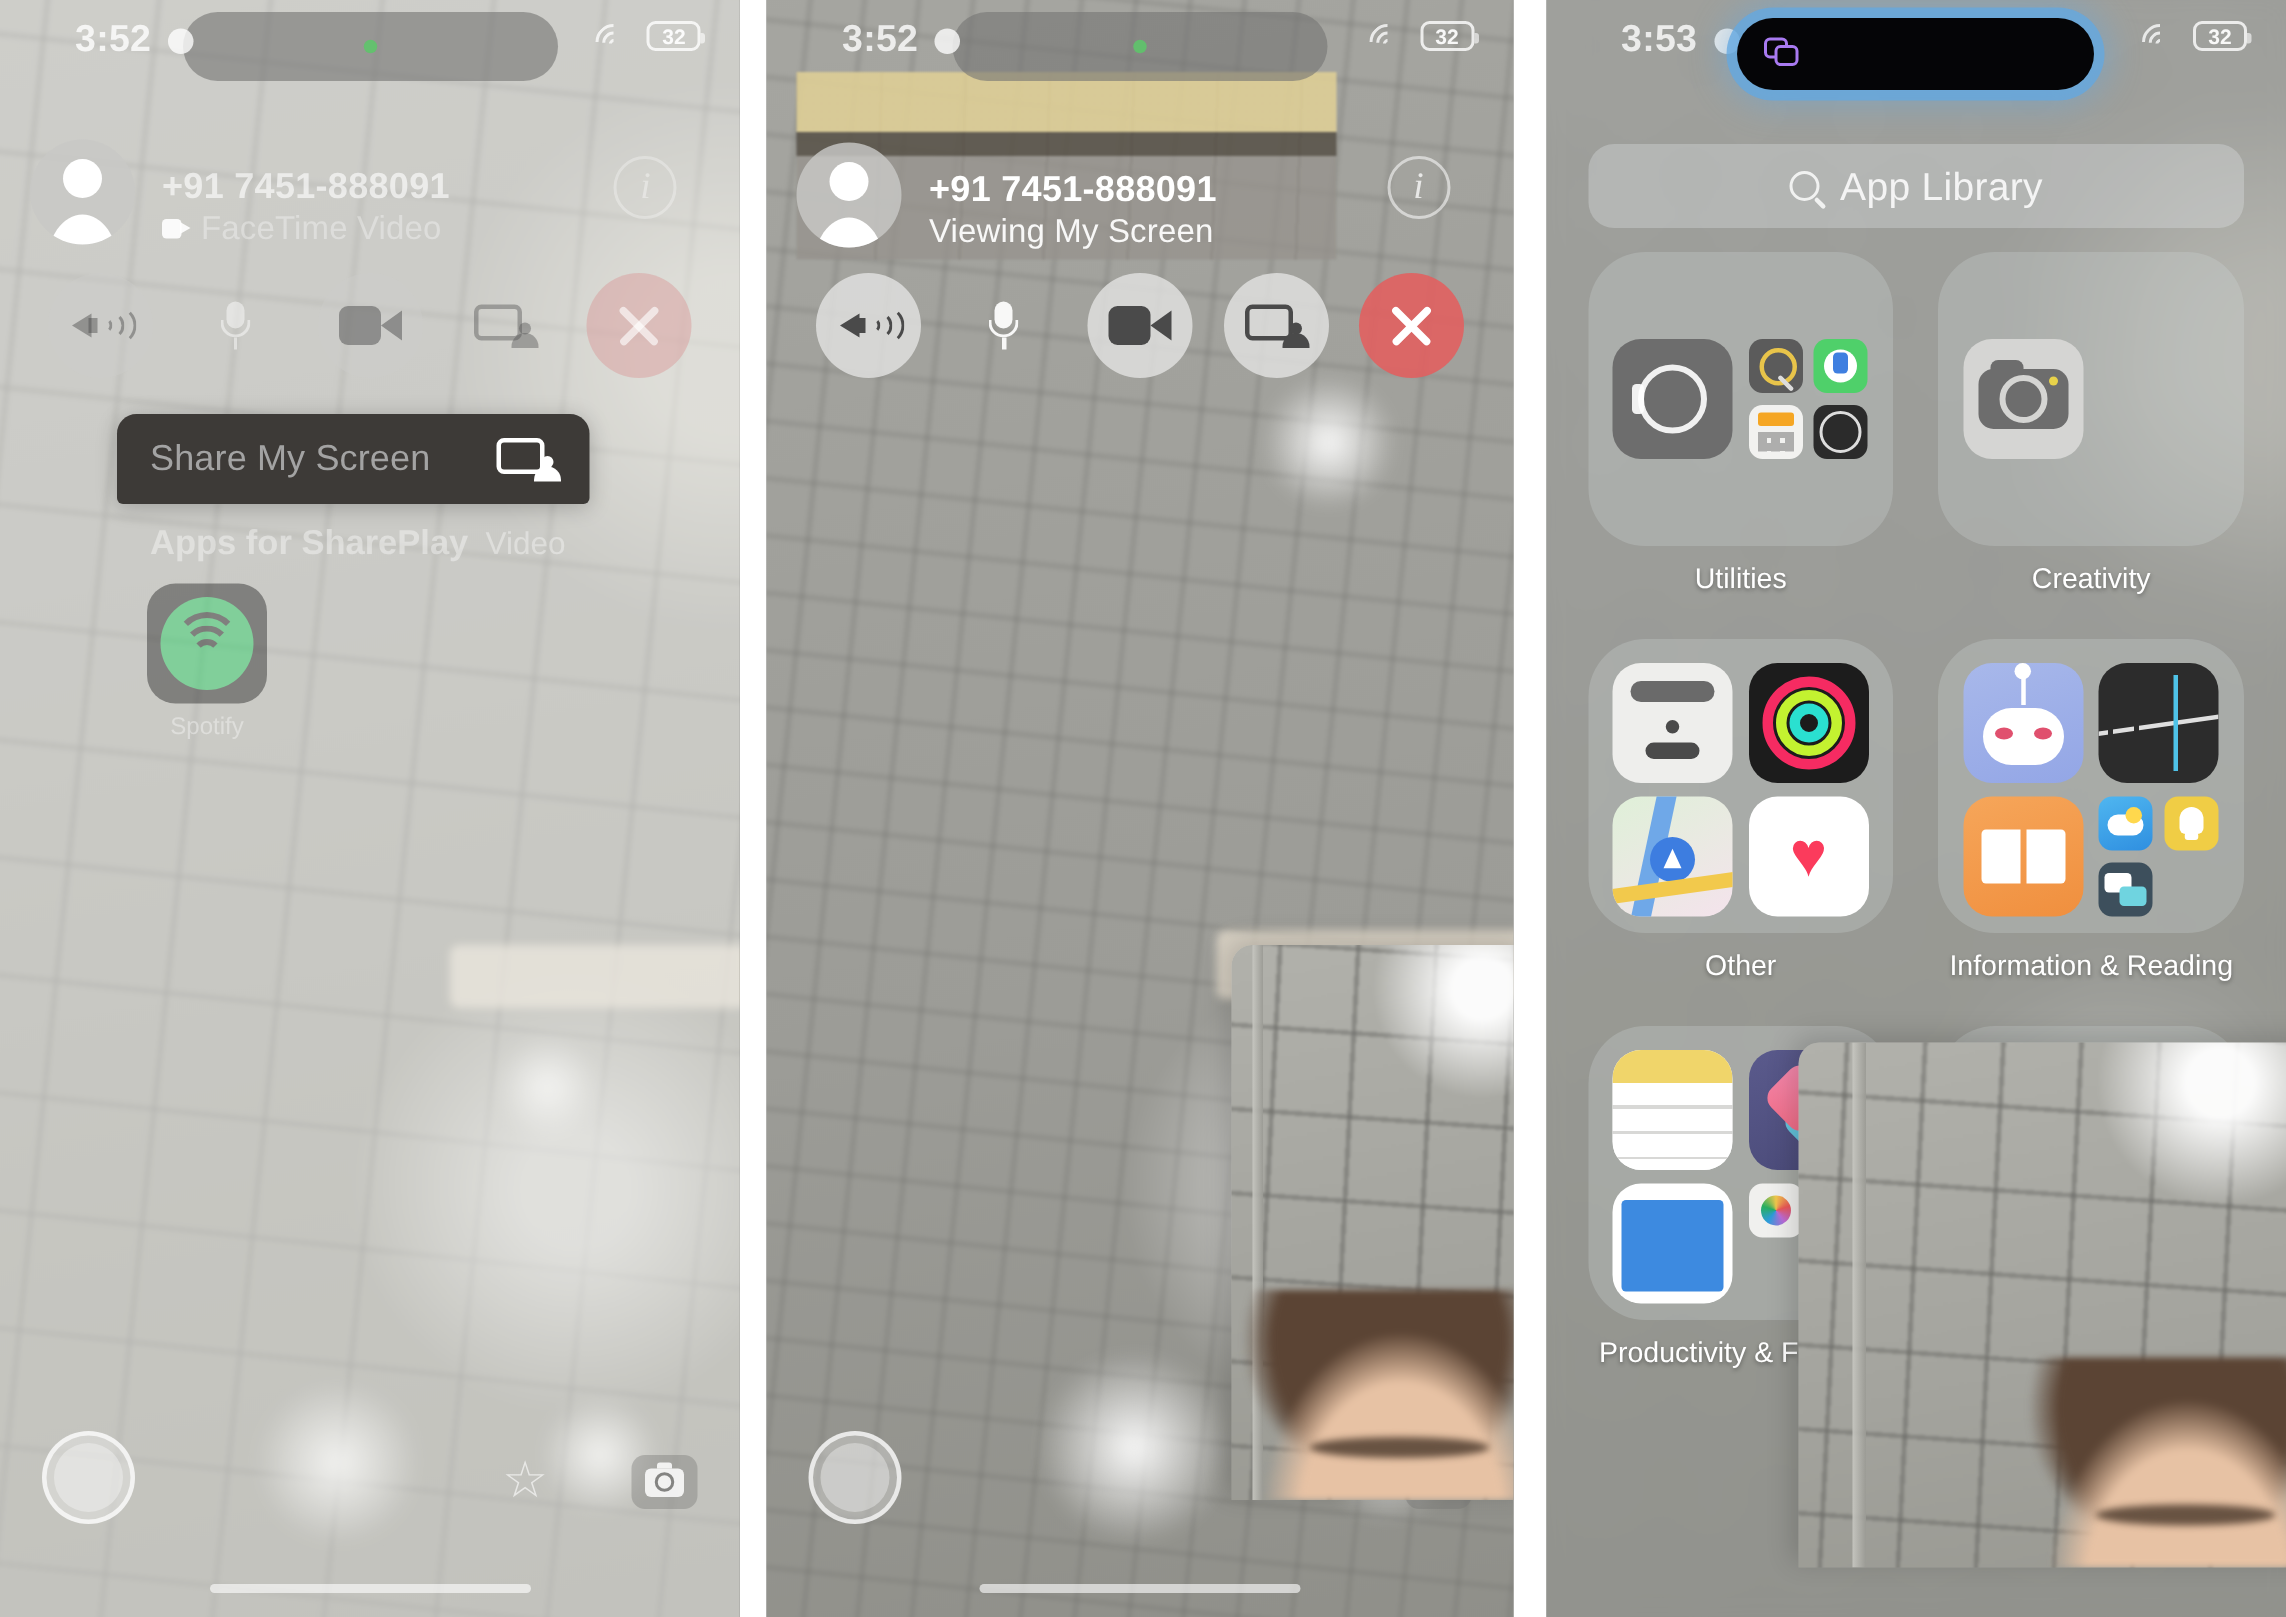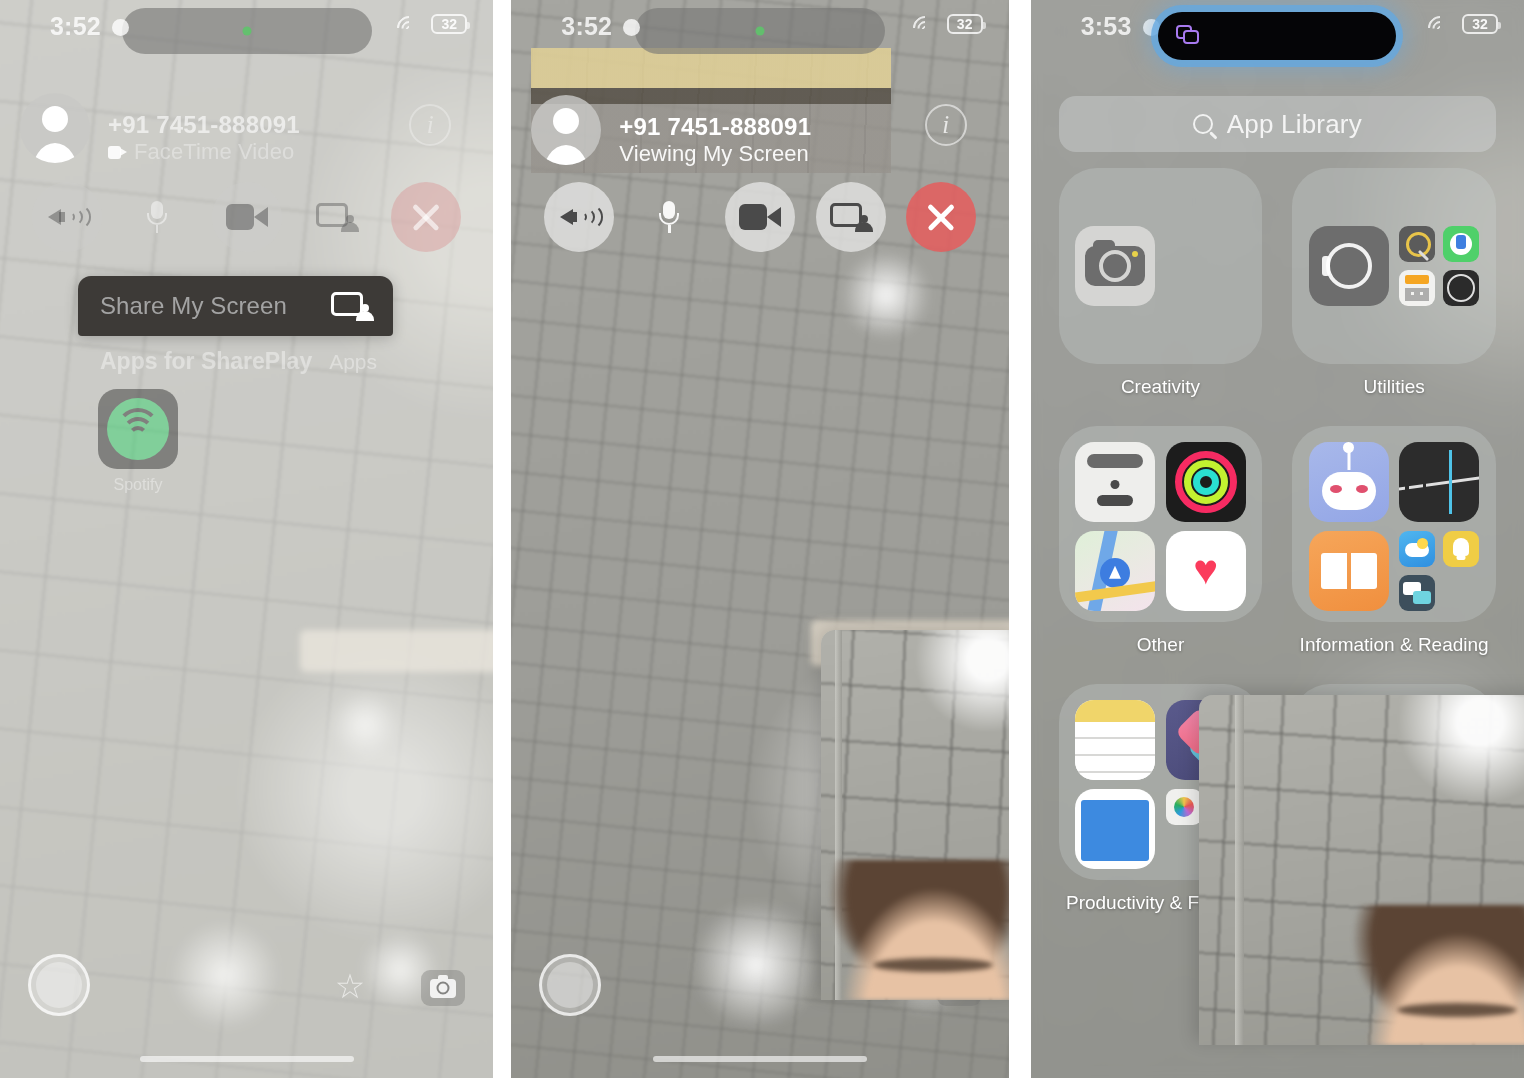--- a/index.html
+++ b/index.html
@@ -542,21 +542,21 @@
       <div class="shutter"></div>
       <div class="fx-star">☆</div>
       <div class="flip">
           <span class="body"></span>
         </div>
     </div>
 
     <div class="shareplay">
       <div class="sp-head">
         <span class="sp-title">Apps for SharePlay</span>
-        <span class="sp-more">Apps</span>
+        <span class="sp-more">Video</span>
       </div>
       <div class="sp-apps">
         <div class="sp-app">
           <div class="sp-icon i-spotify">
             <div class="disc">
                 <i></i>
                 <i></i>
                 <i></i>
               </div>
           </div>
@@ -773,47 +773,47 @@
         </span>
     </div>
 
     <div class="applib">
       <div class="lib-search">
         <span class="sq"></span>
         <span>App Library</span>
       </div>
 
       <div class="lib-grid">
-
-        <div class="folder">
-          <div class="folder-box">
-            <div class="big-icon a-camera" style="grid-row:1/3;">
-              <span class="hump"></span>
-                <span class="bd"></span>
-                <span class="led"></span>
-            </div>
-            <div class="mini-grid" style="grid-row:1/3;"></div>
-          </div>
-          <div class="folder-label">Creativity</div>
-        </div>
 
         <div class="folder">
           <div class="folder-box">
             <div class="big-icon a-watch" style="grid-row:1/3;">
               <span class="band"></span>
                 <span class="cr"></span>
             </div>
             <div class="mini-grid" style="grid-row:1/3;">
               <div class="mini-icon a-magnifier"></div>
               <div class="mini-icon a-findmy"></div>
               <div class="mini-icon a-calc"></div>
               <div class="mini-icon a-clock"></div>
             </div>
           </div>
           <div class="folder-label">Utilities</div>
+        </div>
+
+        <div class="folder">
+          <div class="folder-box">
+            <div class="big-icon a-camera" style="grid-row:1/3;">
+              <span class="hump"></span>
+                <span class="bd"></span>
+                <span class="led"></span>
+            </div>
+            <div class="mini-grid" style="grid-row:1/3;"></div>
+          </div>
+          <div class="folder-label">Creativity</div>
         </div>
 
 
         <div class="folder">
           <div class="folder-box">
             <div class="big-icon a-remote">
                 <span class="knob"></span>
               </div>
             <div class="big-icon a-fitness">
               <span class="r r1"></span>

